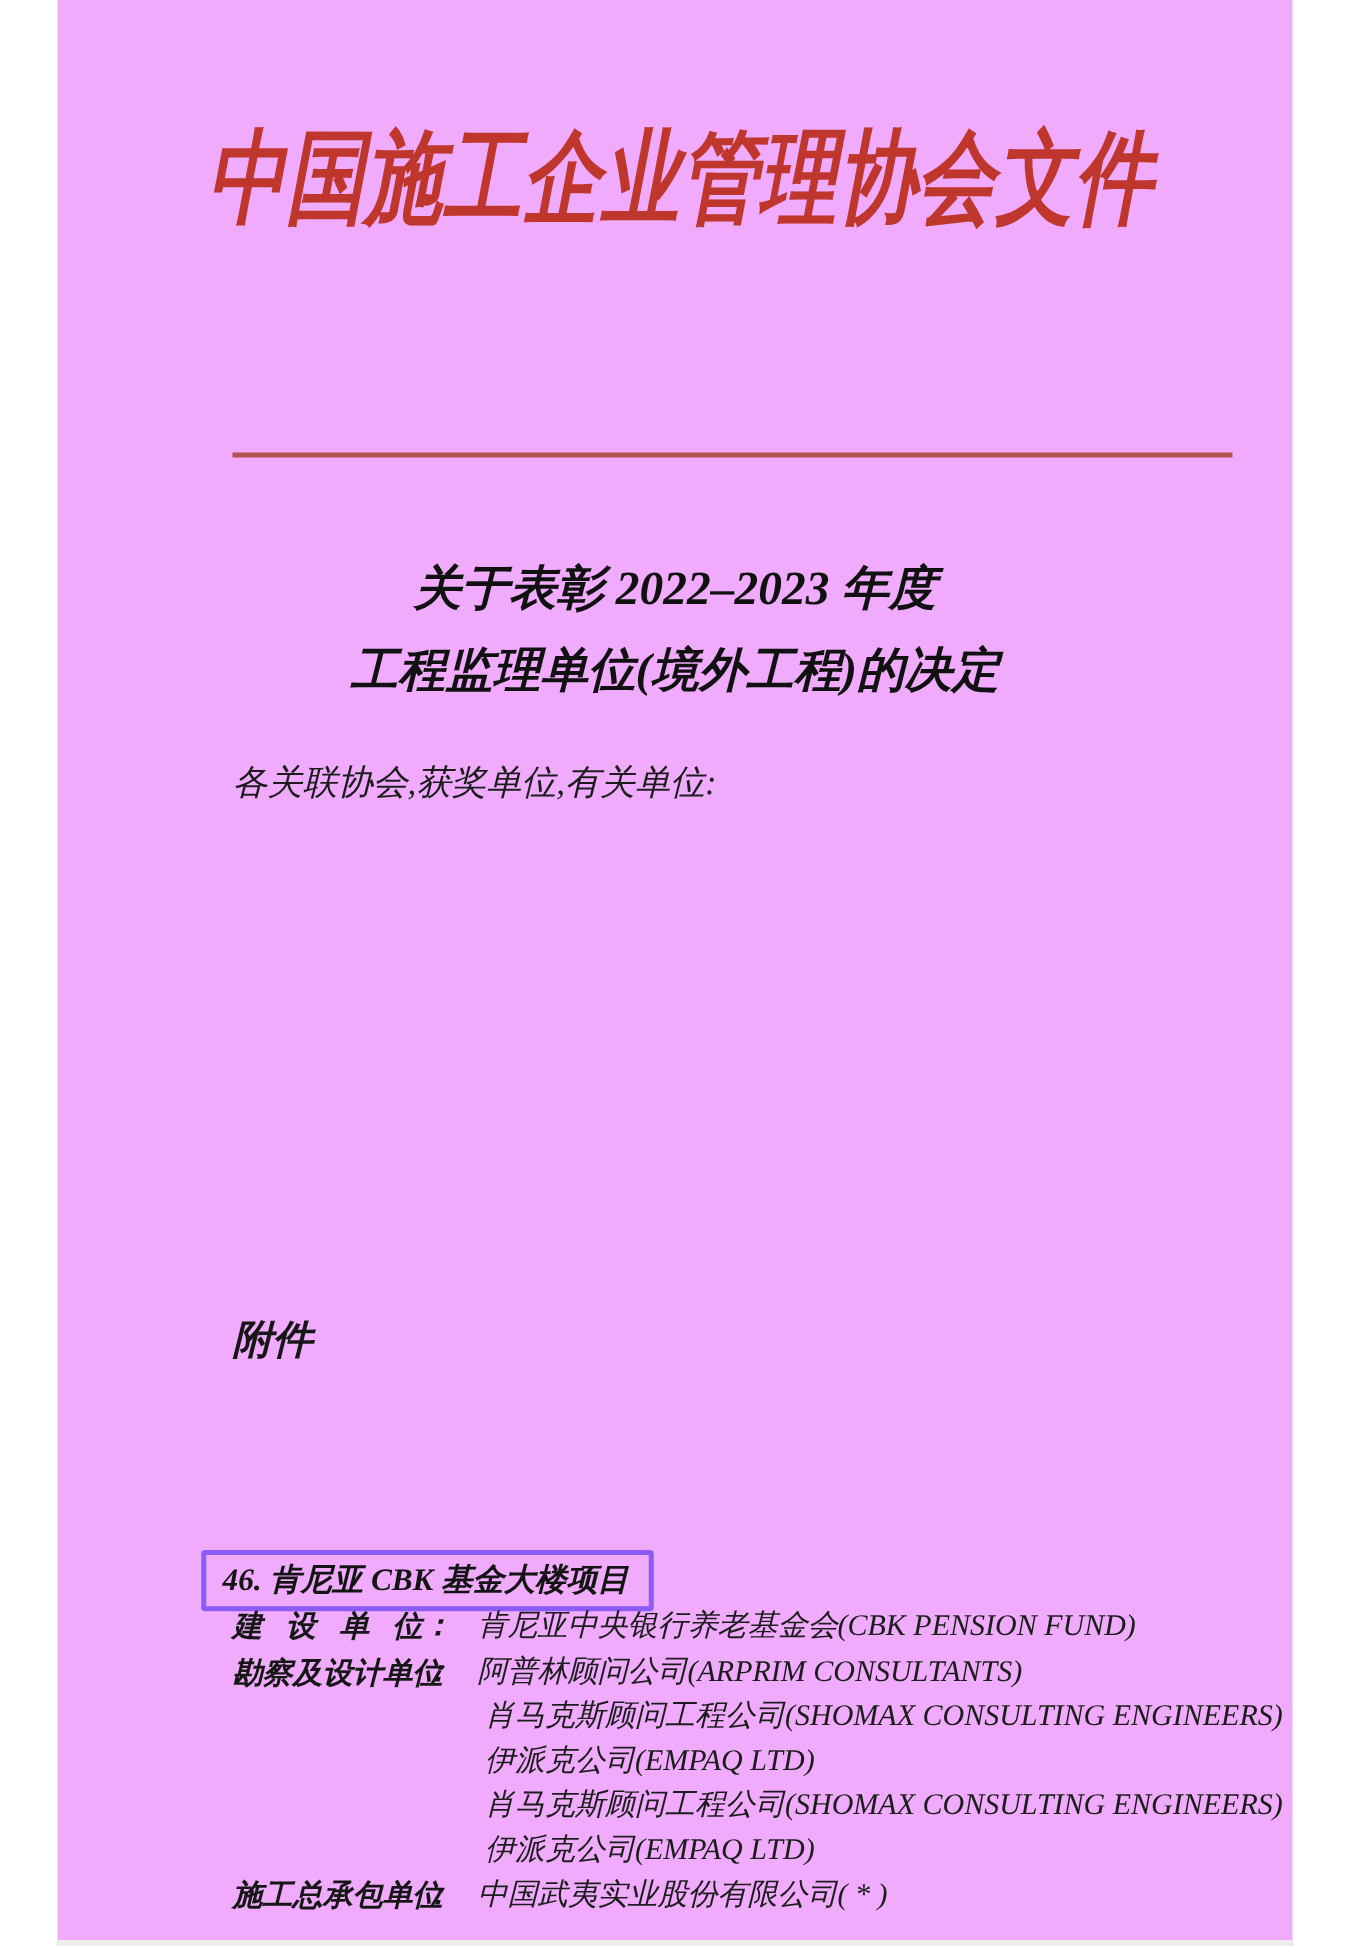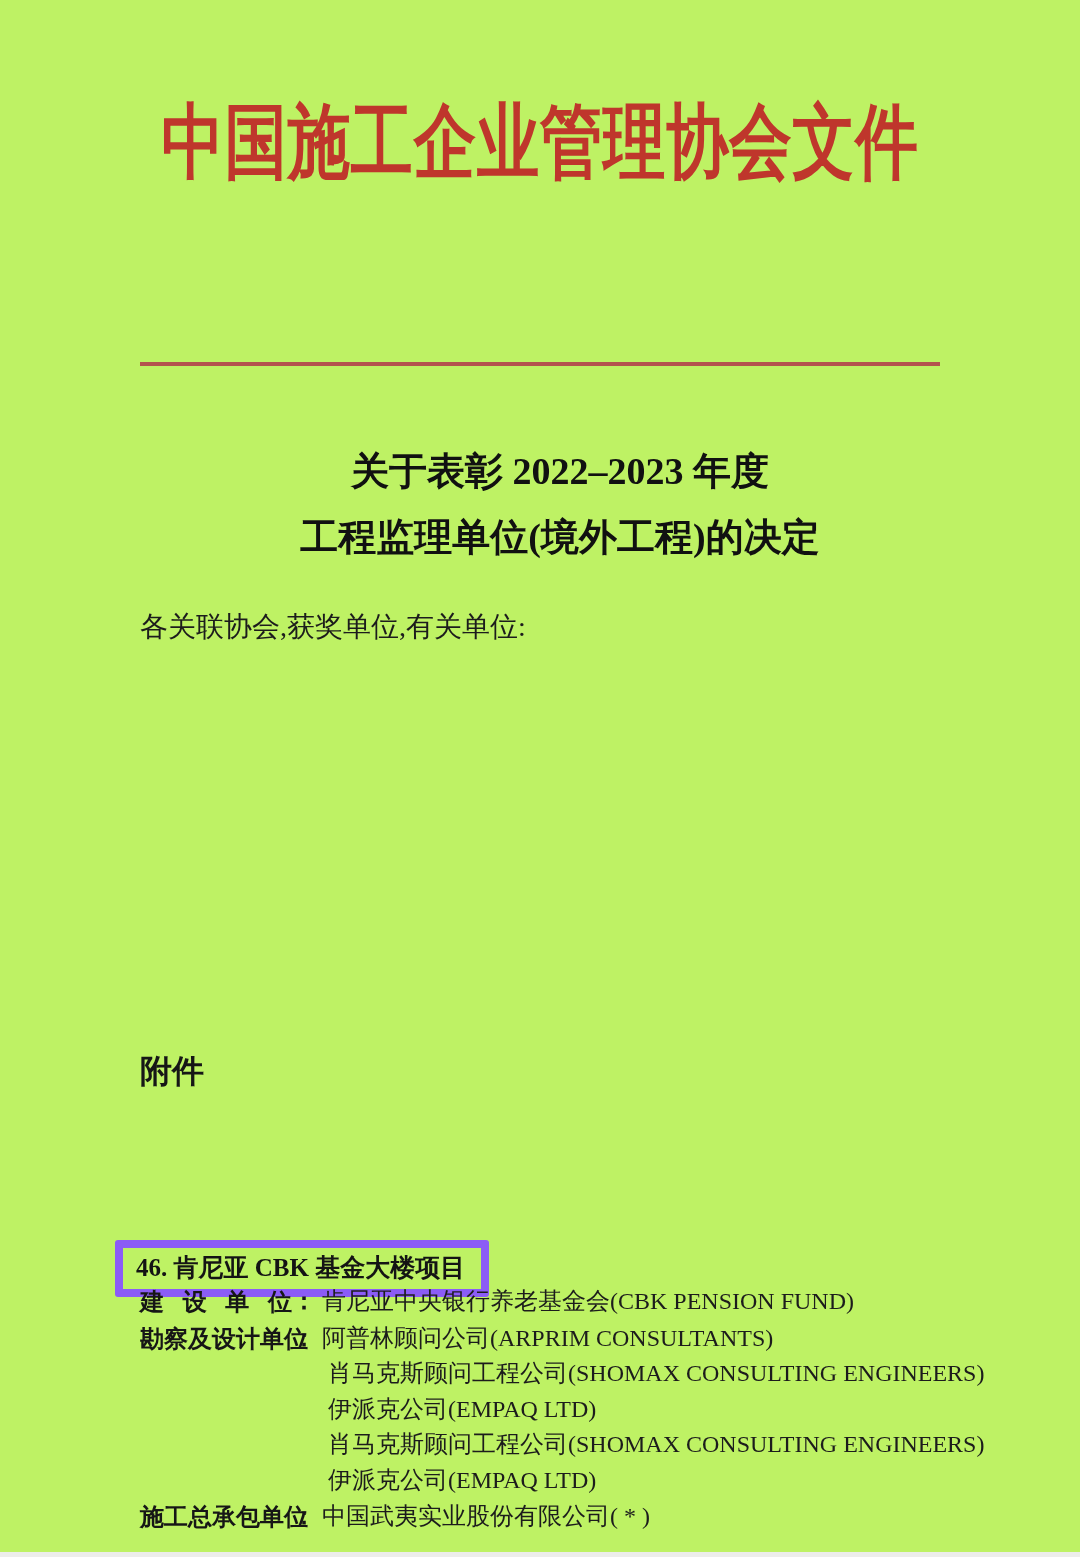--- a/index.html
+++ b/index.html
@@ -2,27 +2,28 @@
 <html><head>
 <meta charset="utf-8">
 <style>
   html, body {
     margin: 0;
     padding: 0;
     background: #ffffff;
   }
   .page {
     position: relative;
-    width: 1080px;
+    width: 988px;
     height: 1557px;
     margin: 0 auto;
-    background: #bef264;
+    background: #f0abfc;
     overflow: hidden;
     font-family: "Liberation Serif", "DejaVu Serif", serif;
     color: #1c1c1c;
+    font-style: italic;
   }
 
   
   .doc-header {
     position: absolute;
     top: 100px;
     left: 0;
     width: 100%;
     text-align: center;
     white-space: nowrap;
@@ -63,21 +64,20 @@
   .doc-title {
     position: absolute;
     top: 438px;
     left: 0;
     width: 100%;
     text-align: center;
     font-size: 38px;
     line-height: 66px;
     font-weight: bold;
     color: #111111;
-    padding-left: 20px;
   }
 
   
   .doc-body {
     position: absolute;
     top: 600px;
     left: 140px;
     width: 800px;
     font-size: 28px;
     line-height: 54px;
@@ -112,21 +112,21 @@
     line-height: 66px;
     font-weight: bold;
     color: #111111;
   }
 
   
   .award-box {
     position: absolute;
     top: 1240px;
     left: 115px;
-    border: 8px solid #8b5cf6;
+    border: 4px solid #8b5cf6;
     border-radius: 3px;
     padding: 3px 16px 5px 13px;
     background: transparent;
   }
   .award-box .award-text {
     font-size: 25px;
     font-weight: bold;
     color: #141414;
     white-space: nowrap;
   }
@@ -152,21 +152,21 @@
     font-family: "Liberation Sans", "DejaVu Sans", sans-serif;
     color: #161616;
     vertical-align: bottom;
   }
   .u-colon {
     font-weight: bold;
     font-family: "Liberation Sans", "DejaVu Sans", sans-serif;
     color: #161616;
   }
   .u-value {
-    margin-left: 6px;
+    margin-left: 20px;
     color: #1c1c1c;
   }
   .u-cont {
     padding-left: 182px;
   }
 
   
   .scan-edge {
     position: absolute;
     left: 0;

